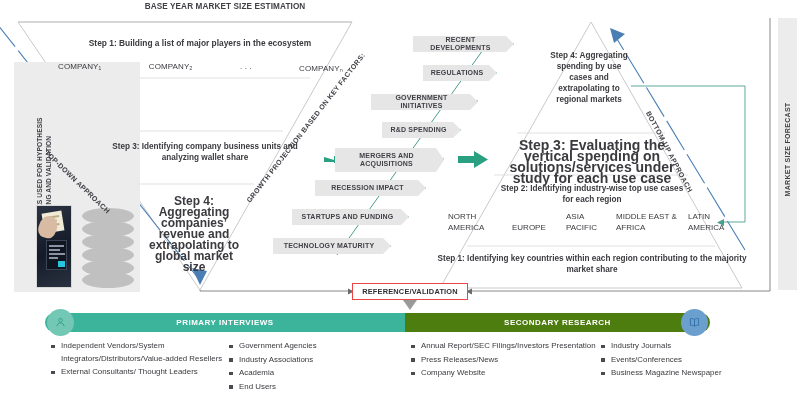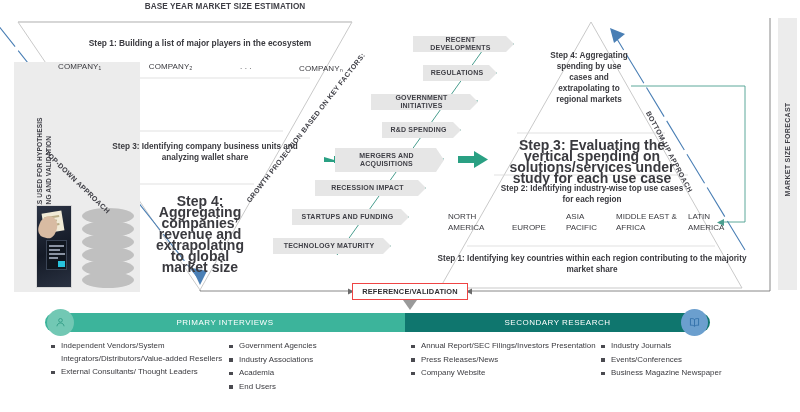--- a/index.html
+++ b/index.html
@@ -100,21 +100,21 @@
   #growth-label   { left: 248px; top: 198px; transform: rotate(-52deg); transform-origin: left center; }
   #bottom-up-label{ left: 648px; top: 108px; transform: rotate(62deg); transform-origin: left center; }
 
   
   .funnel-text { color: #3a3a3f; text-align: center; }
   #l-step1 { left: 75px; top: 38px; width: 250px; font-size: 8.4px; font-weight: bold; }
   #l-companies { left: 58px; top: 62px; width: 285px; font-size: 8px; display: flex; justify-content: space-between; }
   #l-companies span { color: #3a3a3f; letter-spacing: 0.1px; }
   #l-step2 { left: 98px; top: 86px; width: 210px; font-size: 8.2px; font-weight: bold; line-height: 11px; }
   #l-step3 { left: 110px; top: 141px; width: 190px; font-size: 8.2px; font-weight: bold; line-height: 11px; }
-  #l-step4 { left: 152px; top: 196px; width: 96px; font-size: 14px; font-weight: bold; line-height: 11px; }
+  #l-step4 { left: 146px; top: 196px; width: 96px; font-size: 12px; font-weight: bold; line-height: 11px; }
 
   
   #r-step4 { left: 545px; top: 50px; width: 88px; font-size: 8.2px; font-weight: bold; line-height: 11px; }
   #r-step3 { left: 500px; top: 140px; width: 184px; font-size: 14px; font-weight: bold; line-height: 11px; }
   #r-step2 { left: 500px; top: 183px; width: 184px; font-size: 8.2px; font-weight: bold; line-height: 11px; }
   #r-regions {
     left: 448px; top: 212px; width: 290px;
     display: flex; justify-content: space-between; align-items: flex-start;
     font-size: 8px;
   }
@@ -155,27 +155,27 @@
   }
 
   
   #primary-banner {
     left: 45px; top: 313px; width: 360px; height: 19px;
     background: #3cb49b;
     border-top-left-radius: 10px; border-bottom-left-radius: 10px;
   }
   #secondary-banner {
     left: 405px; top: 313px; width: 305px; height: 19px;
-    background: #0f766e;
+    background: #4d7c0f;
     border-top-right-radius: 10px; border-bottom-right-radius: 10px;
   }
   .banner-title {
     position: absolute; left: 0; top: 0; width: 100%; height: 100%;
     display: flex; align-items: center; justify-content: center;
-    color: #ffffff; font-size: 8px; font-weight: normal; letter-spacing: 0.5px;
+    color: #ffffff; font-size: 8px; font-weight: bold; letter-spacing: 0.5px;
   }
   .banner-icon {
     position: absolute; top: -4px; width: 27px; height: 27px;
     border-radius: 50%;
     display: flex; align-items: center; justify-content: center;
   }
   #primary-icon { left: 2px; background: #72c8b4; }
   #secondary-icon { right: 2px; background: #6b9fce; }
 
   .cols { position: absolute; display: flex; }

